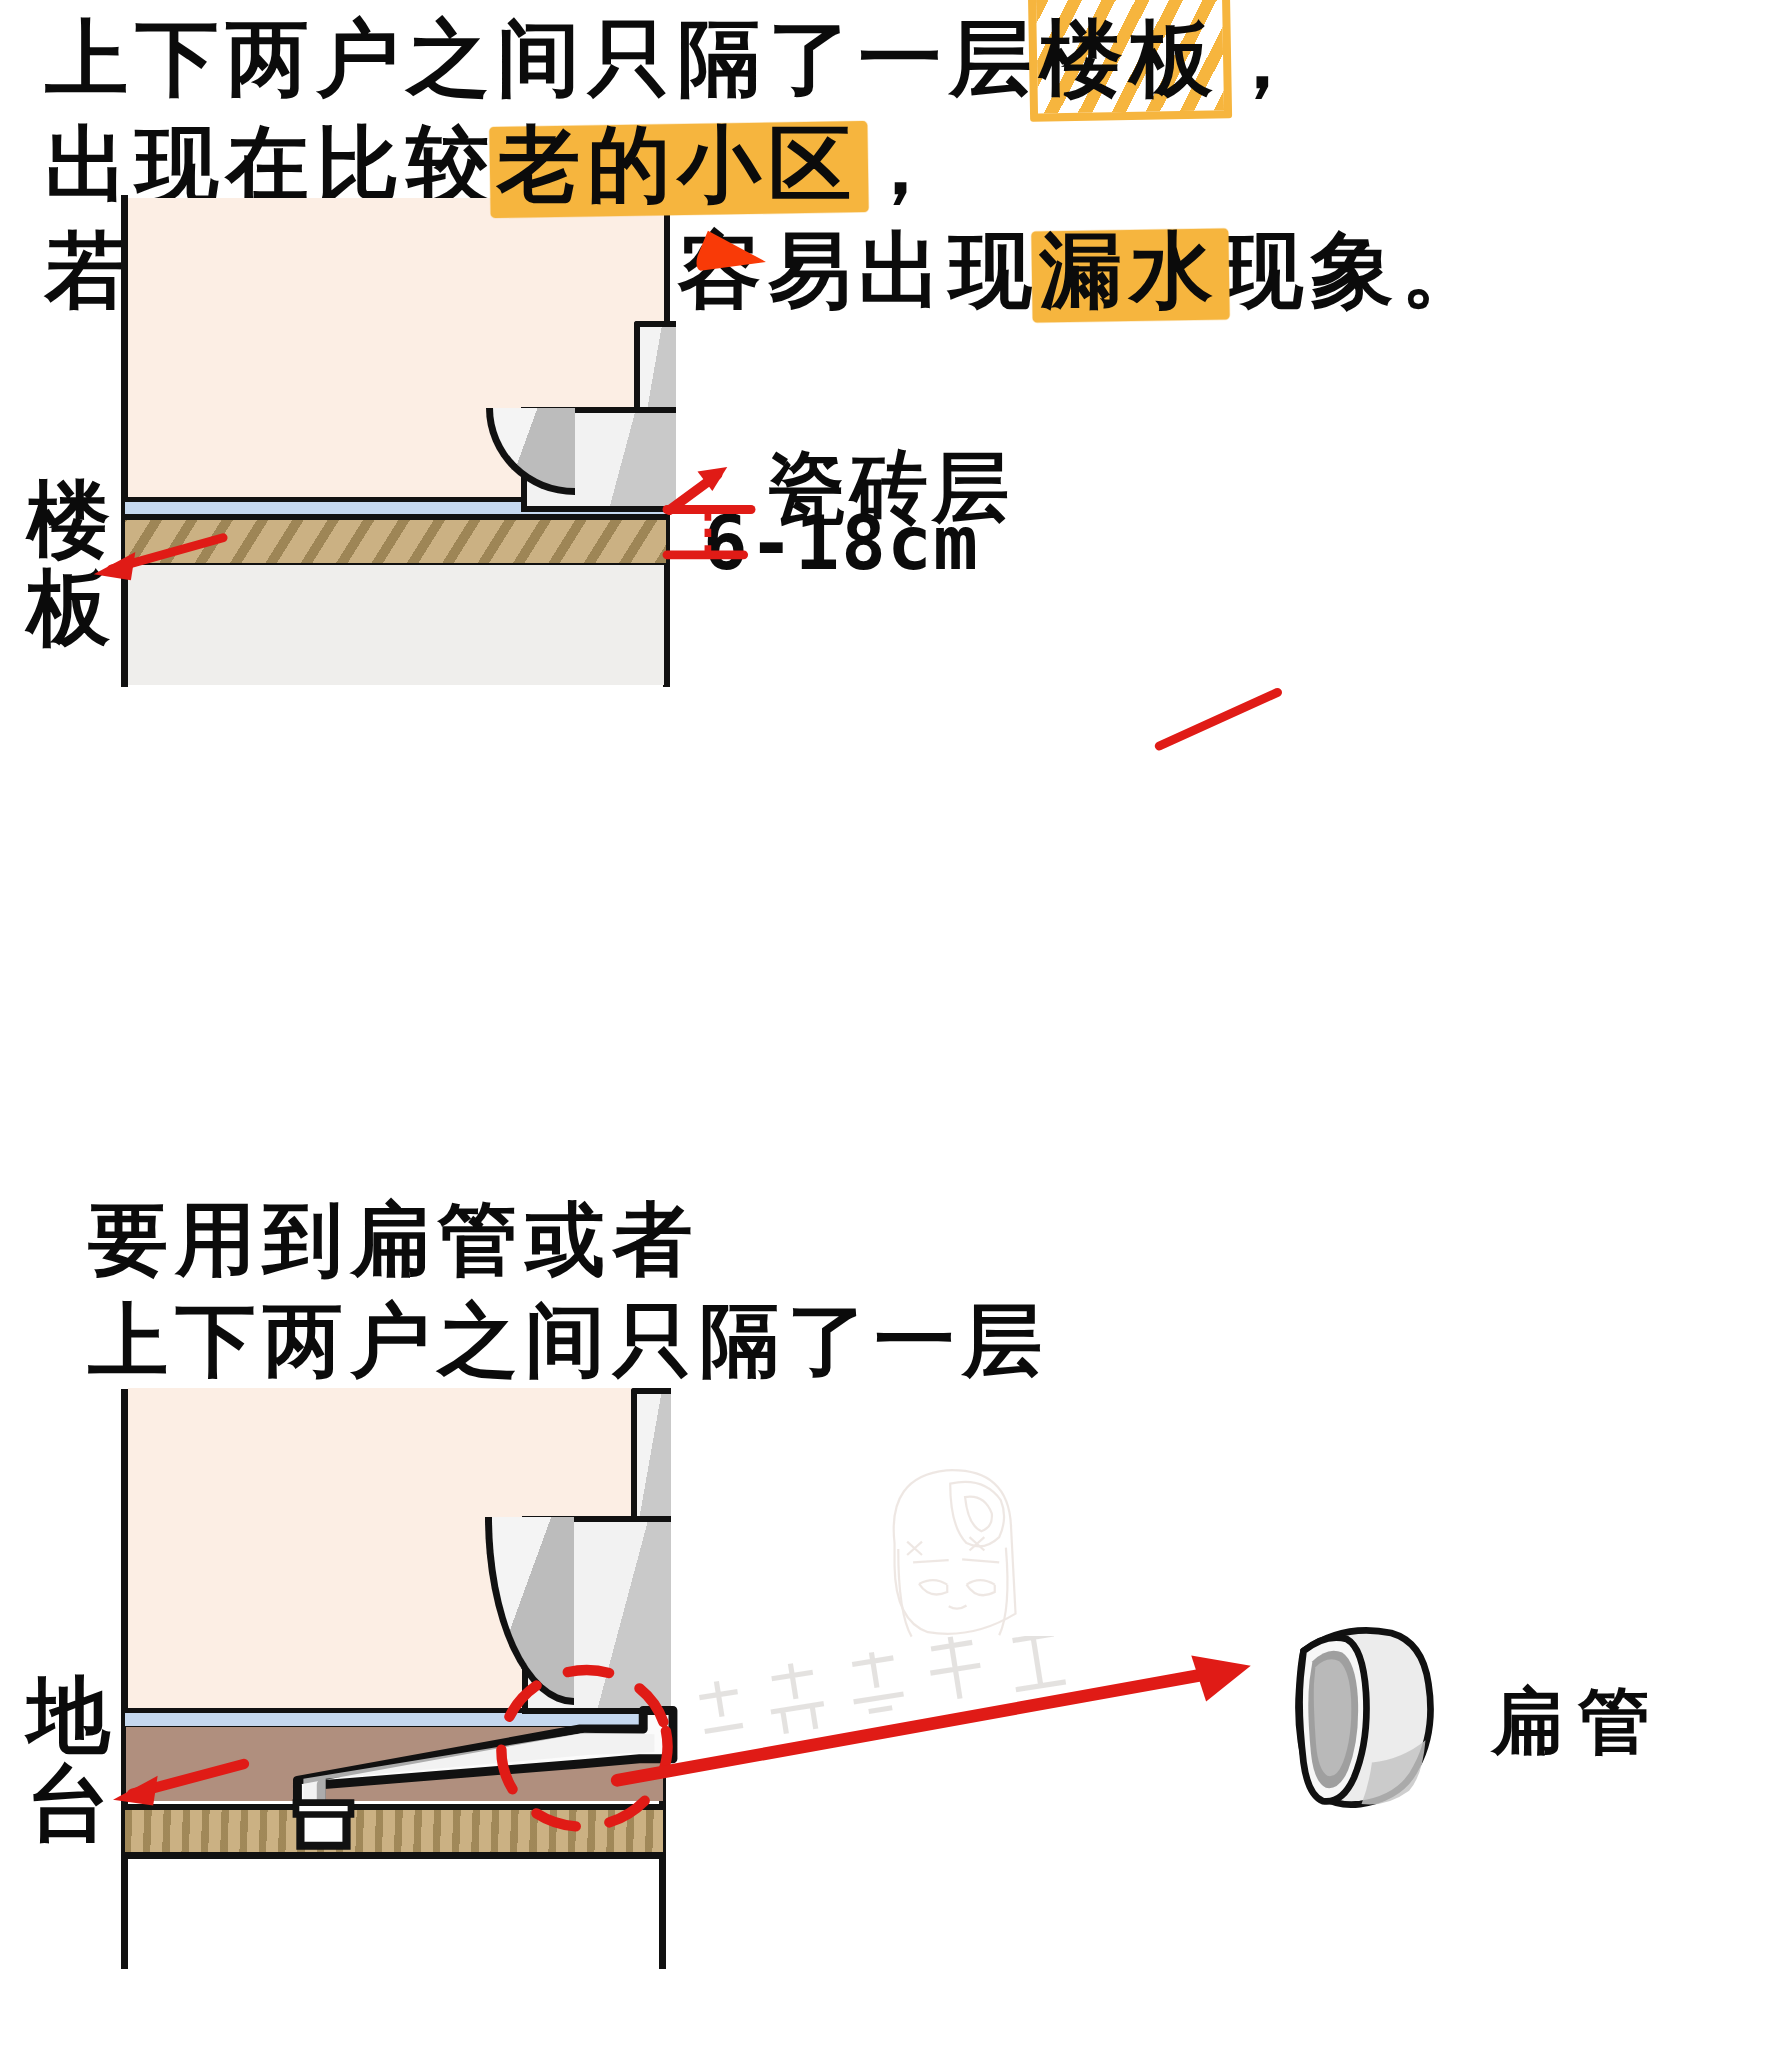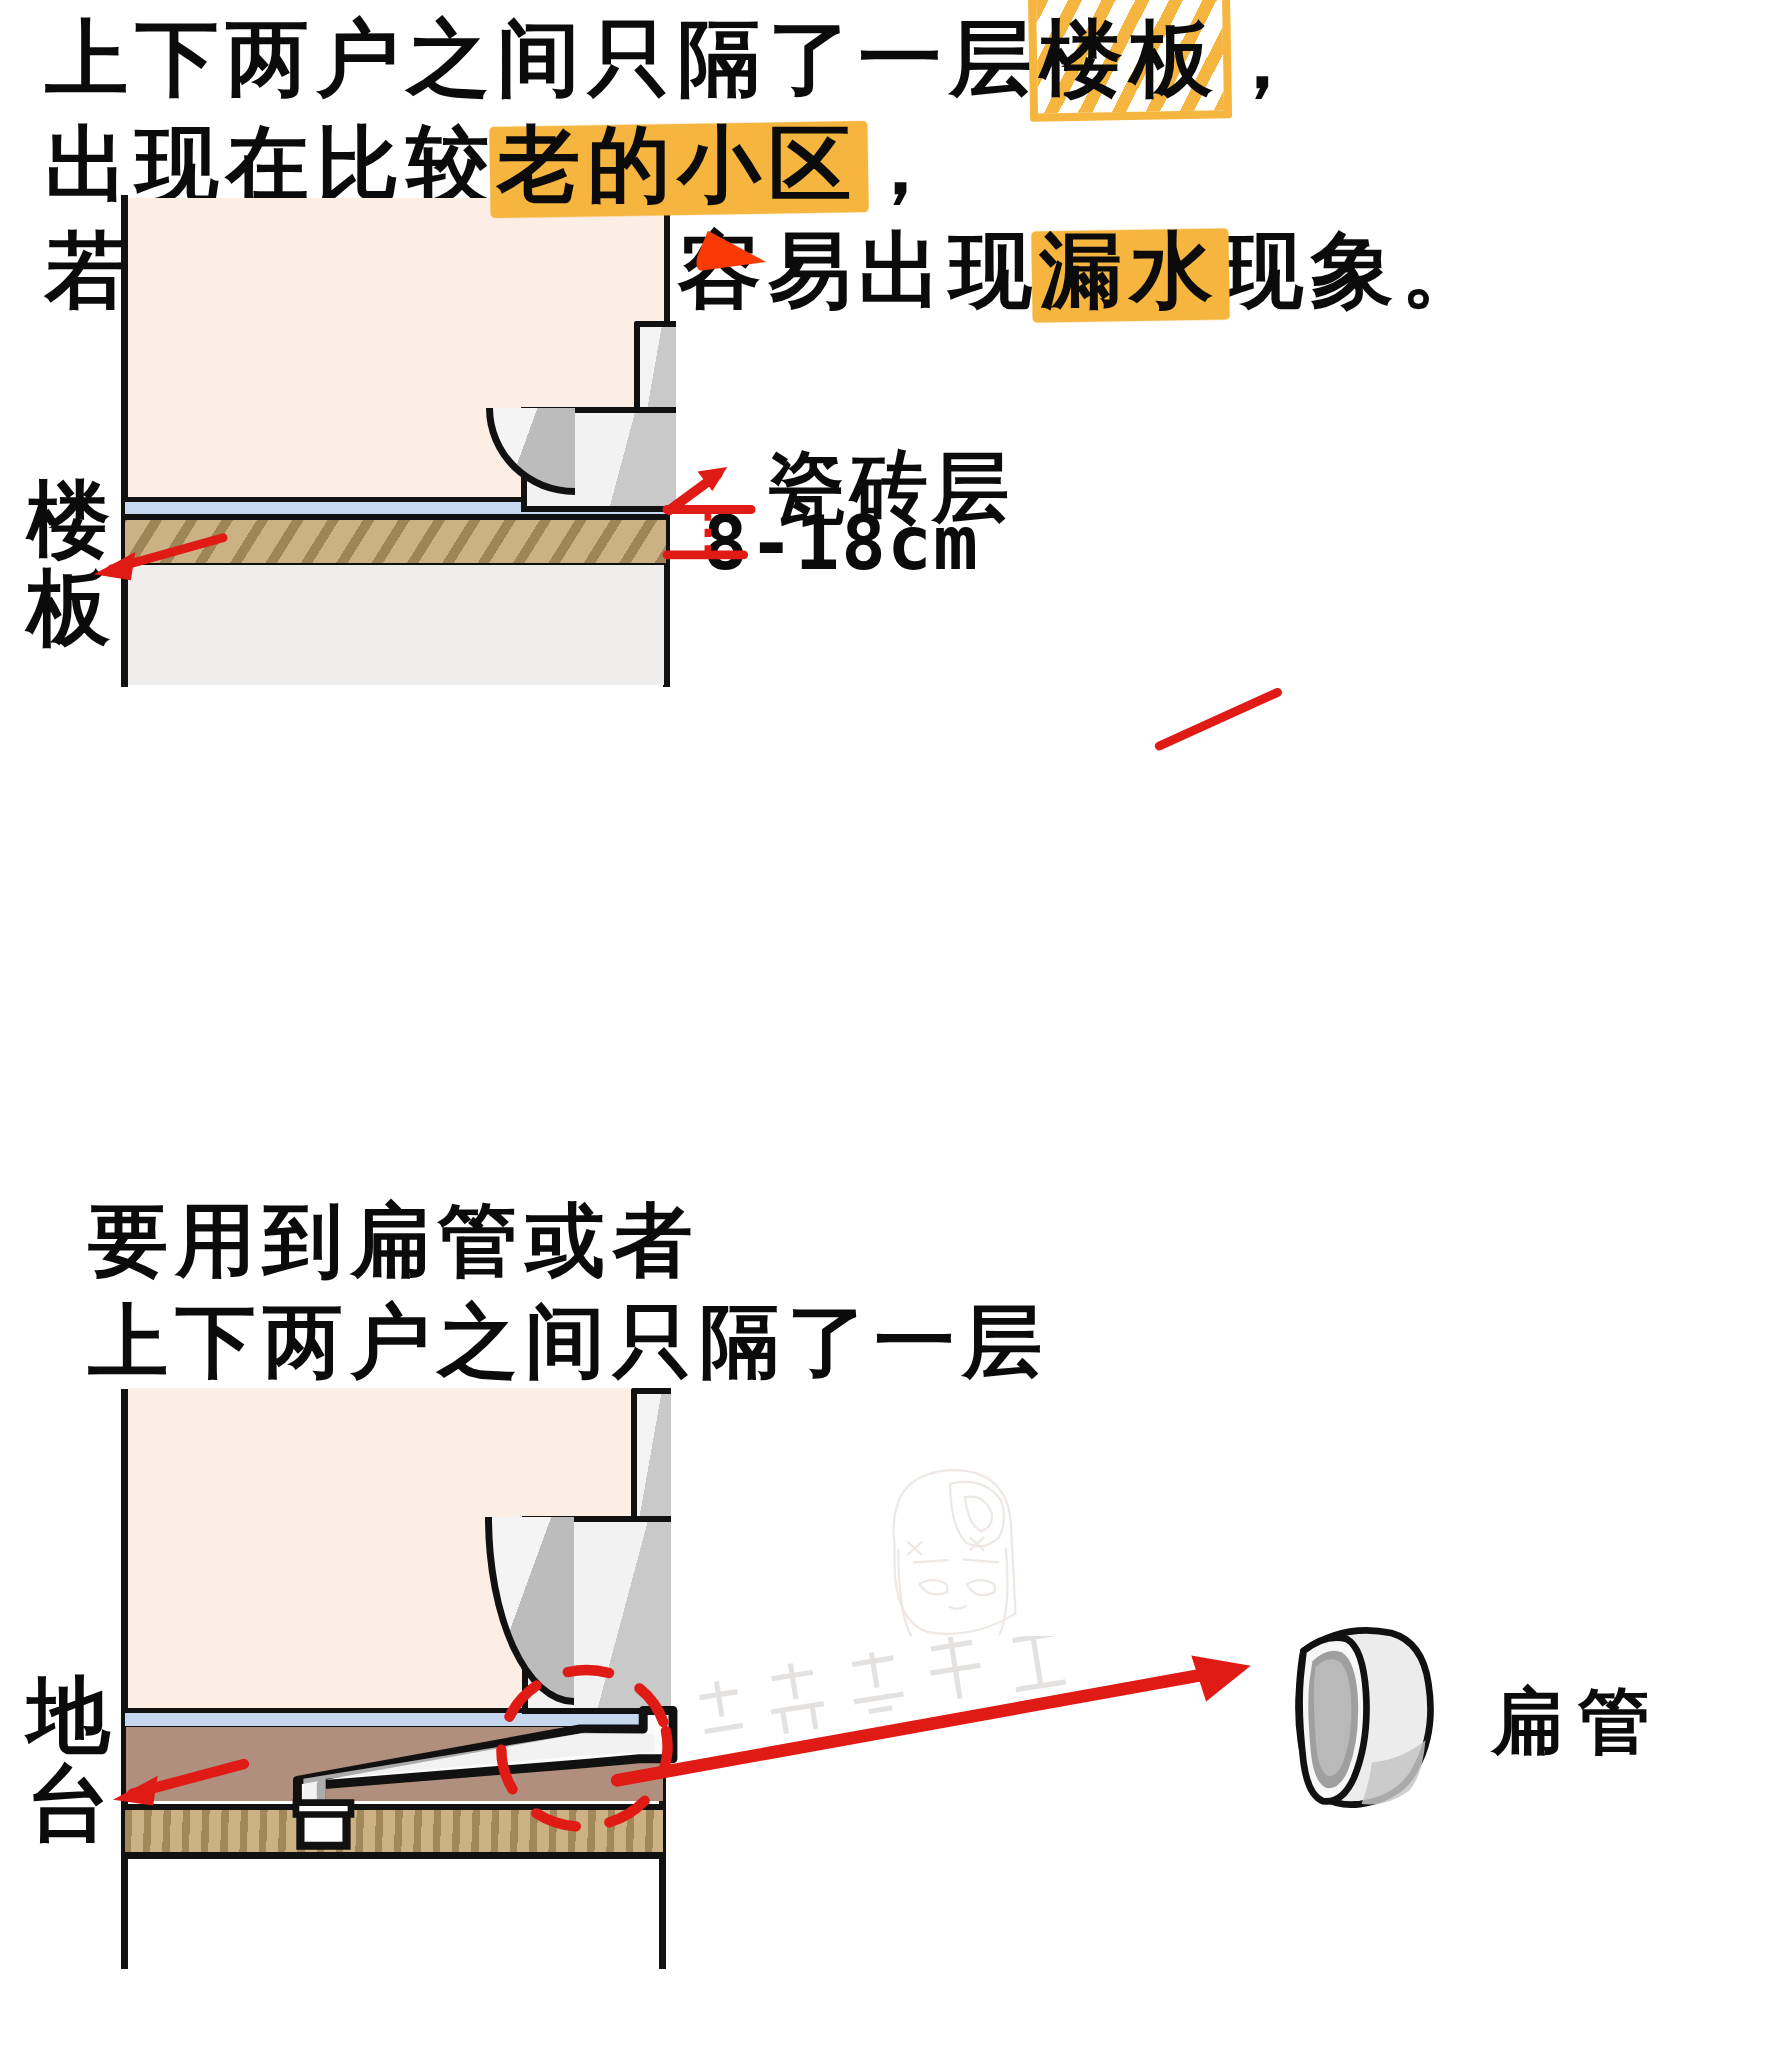--- a/index.html
+++ b/index.html
@@ -68,21 +68,21 @@
   .cjk-label{
     position:absolute;font-size:83px;line-height:88px;font-weight:700;
     color:#0b0b0b;letter-spacing:4.5px;white-space:pre;
   }
   .num-label{
     position:absolute;font-size:74px;font-weight:700;color:#0b0b0b;letter-spacing:1.5px;
     font-family:"DejaVu Sans Mono","Liberation Mono",monospace;white-space:nowrap;
   }
   .mid-text{
     position:absolute;font-size:80px;line-height:101px;font-weight:700;
-    color:#0b0b0b;letter-spacing:7.4px;white-space:nowrap;
+    color:#0b0b0b;letter-spacing:7.4px;white-space:nowrap;font-family:Liberation Serif, serif;
   }
   svg.ovl{position:absolute;left:0;top:0;overflow:visible;pointer-events:none;}
   .wmark{position:absolute;opacity:.30;}
 </style>
 </head>
 <body>
 
 <div id="headline">
   <span class="ln"><span>上下两户之间只隔了一层</span><span class="hl-stripe">楼板</span><span>，</span></span>
   <span class="ln"><span>出现在比较</span><span class="hl-solid">老的小区</span><span>，</span></span>
@@ -118,21 +118,21 @@
   <div class="toilet-tank" style="left:634px;top:321px;width:36px;height:88px;"></div>
 
   <div class="toilet-body" style="left:521px;top:407px;width:149px;height:93px;"></div>
 
   <div class="toilet-bowl" style="left:486px;top:408px;width:82px;height:80px;"></div>
 
   <div class="cjk-label" style="left:27px;top:476px;">楼
 板</div>
 
   <div class="cjk-label" style="left:769px;top:443px;font-size:77px;">瓷砖层</div>
-  <div class="num-label" style="left:703px;top:500px;">8-18cm</div>
+  <div class="num-label" style="left:703px;top:500px;">6-18cm</div>
 
   <svg class="ovl" width="1772" height="2066" viewBox="0 0 2383 2778">
 
     <g>
       <path d="M300 723 L150 765" stroke="#e01b16" stroke-width="12" fill="none" stroke-linecap="round"></path>
       <path d="M126 772 L182 742 L176 780 Z" fill="#e01b16"></path>
     </g>
 
     <g>
       <path d="M1565 1000 M1560 1002" stroke="none"></path>

